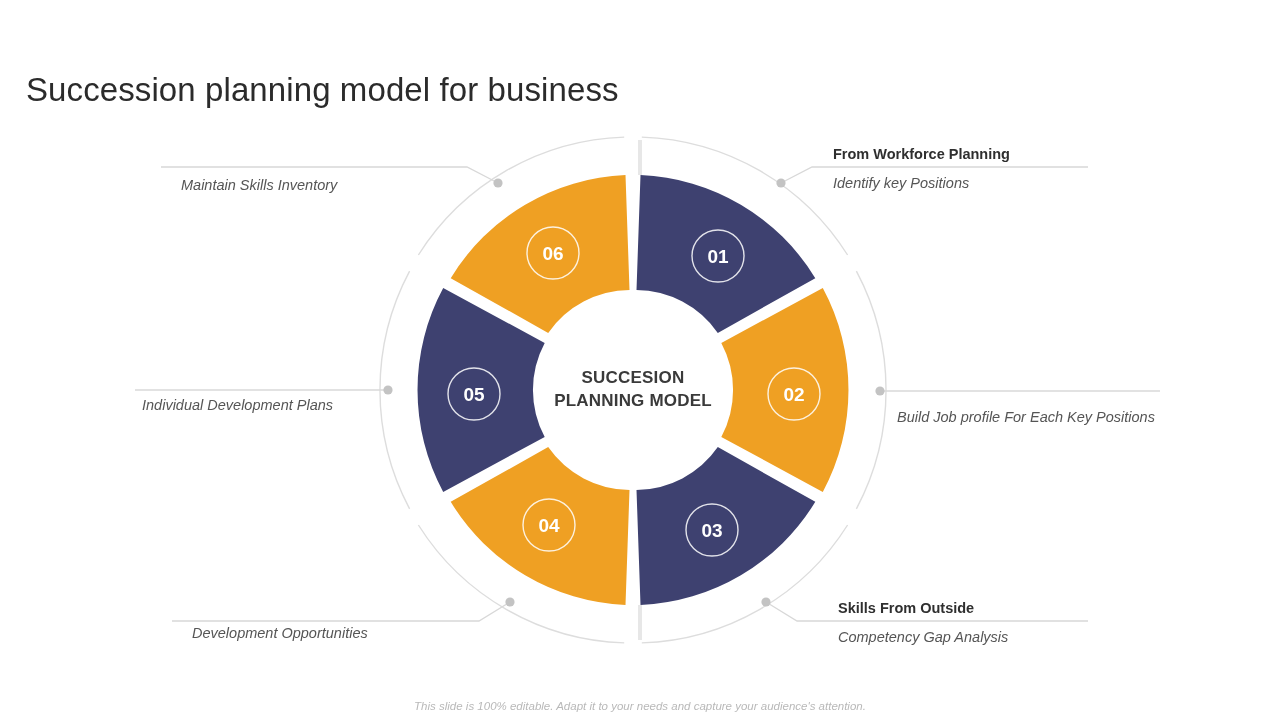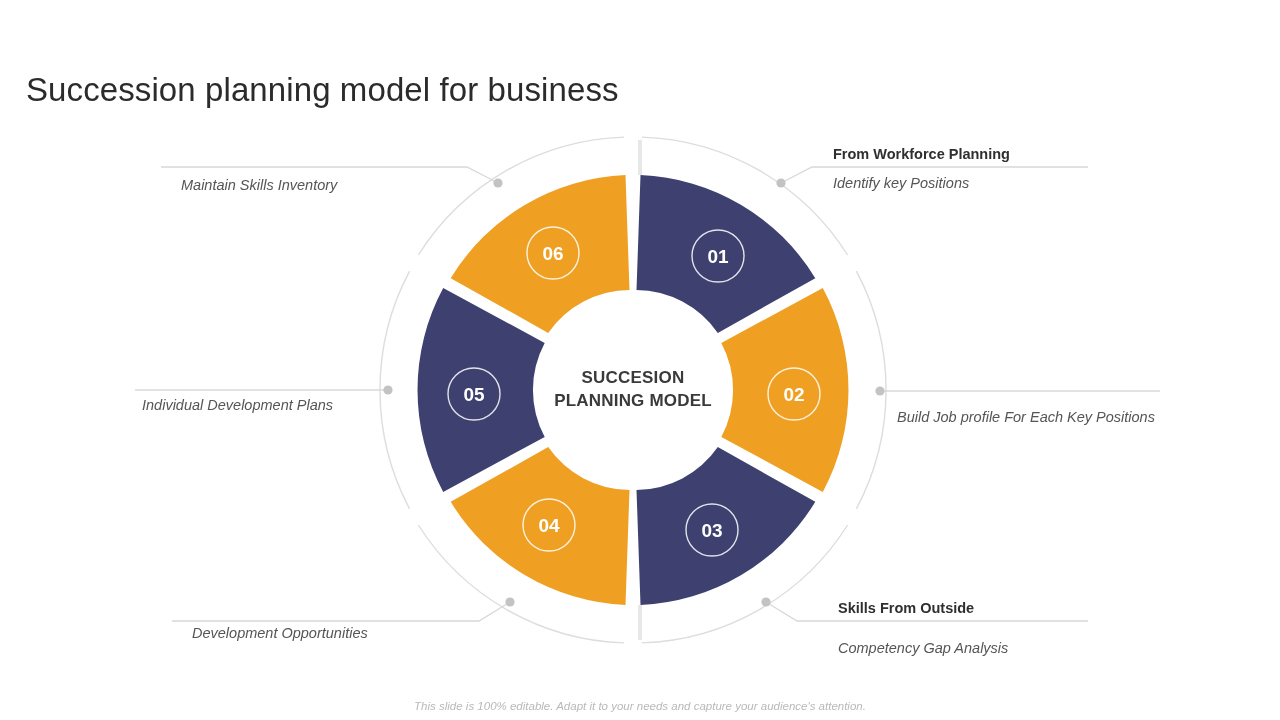--- a/index.html
+++ b/index.html
@@ -65,21 +65,21 @@
     font-style: italic;
   }
 
   
   .lbl-01 { left: 833px; top: 145px; text-align: left; }
   .lbl-01 .sub { margin-top: 11px; }
   
   .lbl-02 { left: 897px; top: 396px; text-align: left; margin-top: 12px; }
   
   .lbl-03 { left: 838px; top: 599px; text-align: left; }
-  .lbl-03 .sub { margin-top: 22px; }
+  .lbl-03 .sub { margin-top: 11px; }
   
   .lbl-04 { left: 192px; top: 624px; text-align: left; }
   
   .lbl-05 { left: 142px; top: 396px; text-align: left; }
   
   .lbl-06 { left: 181px; top: 176px; text-align: left; }
 
   
   .center-text {
     position: absolute;

